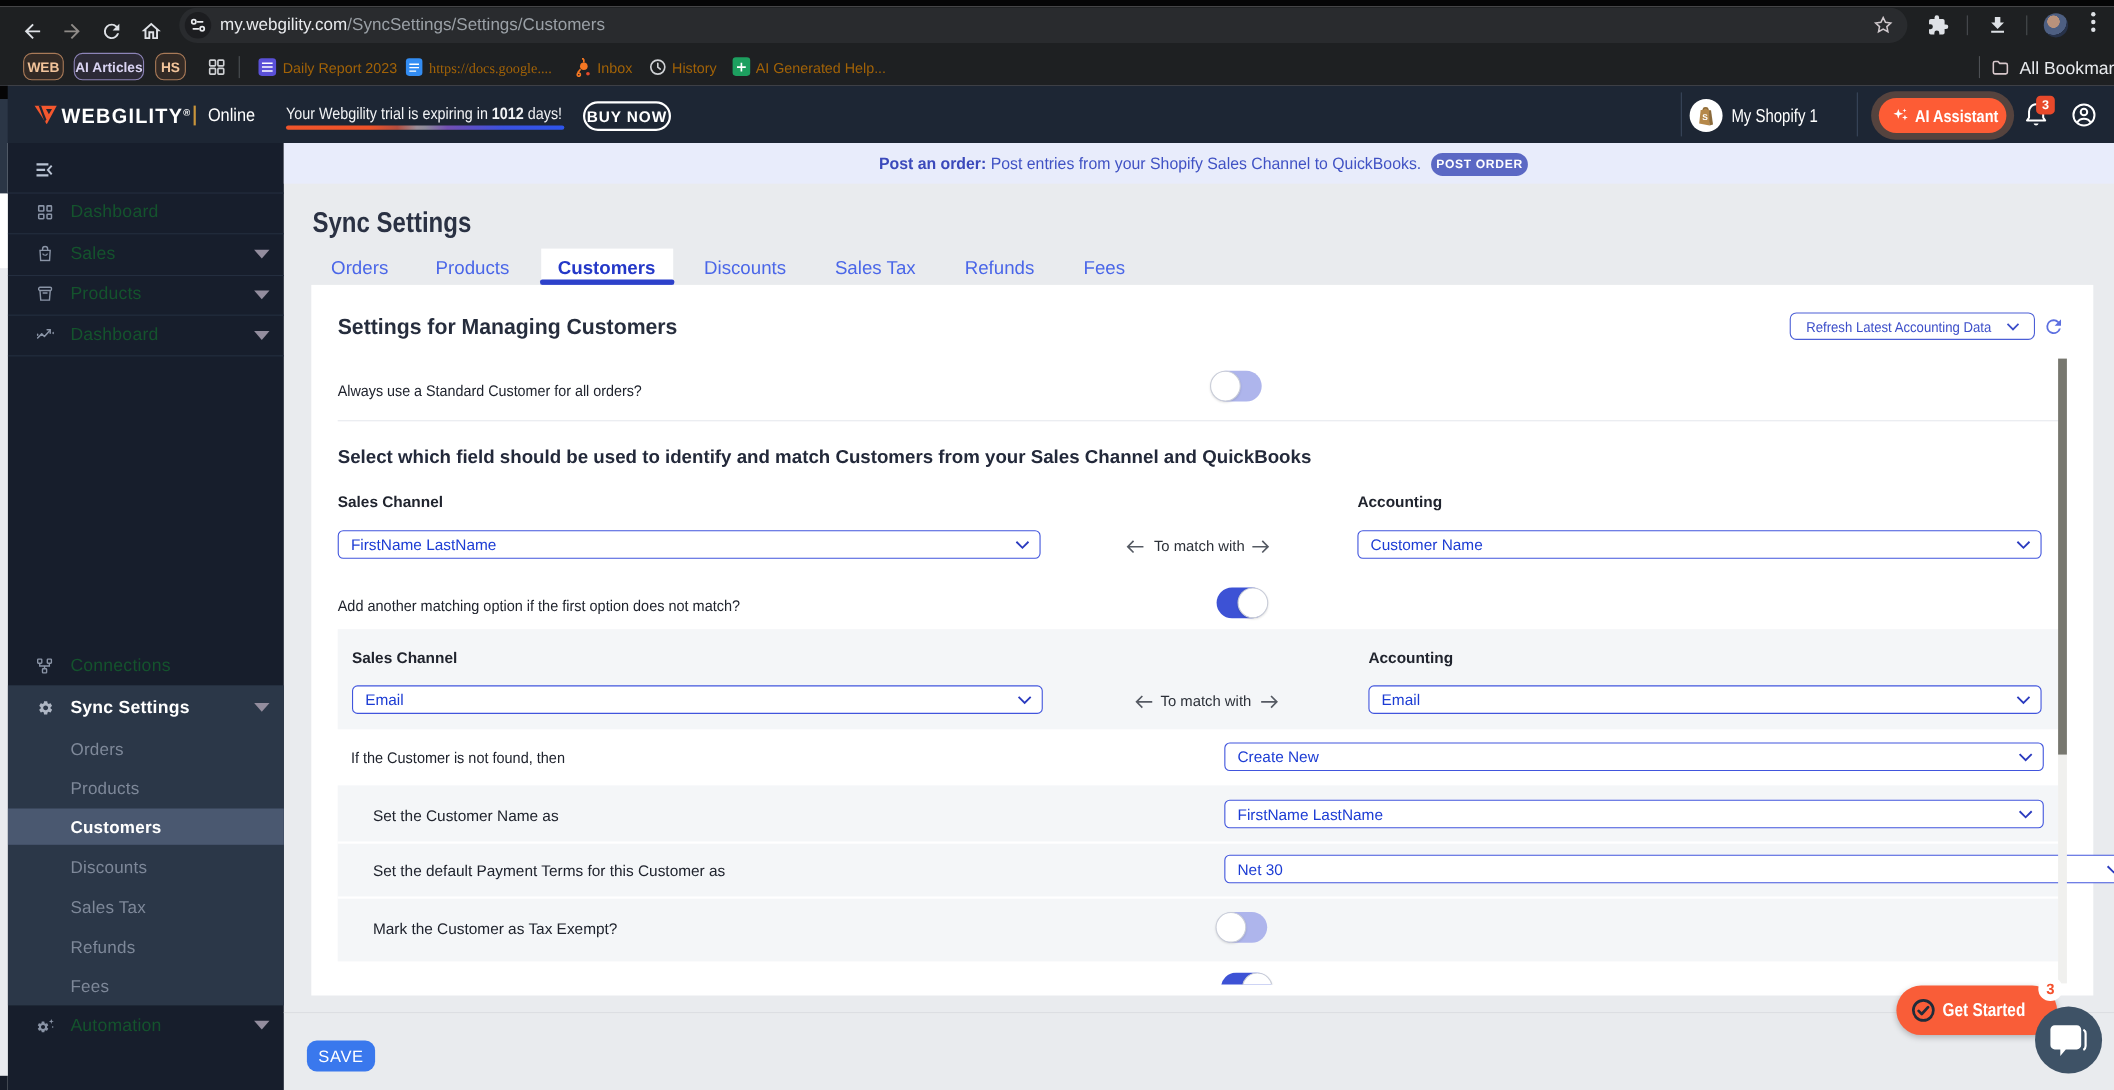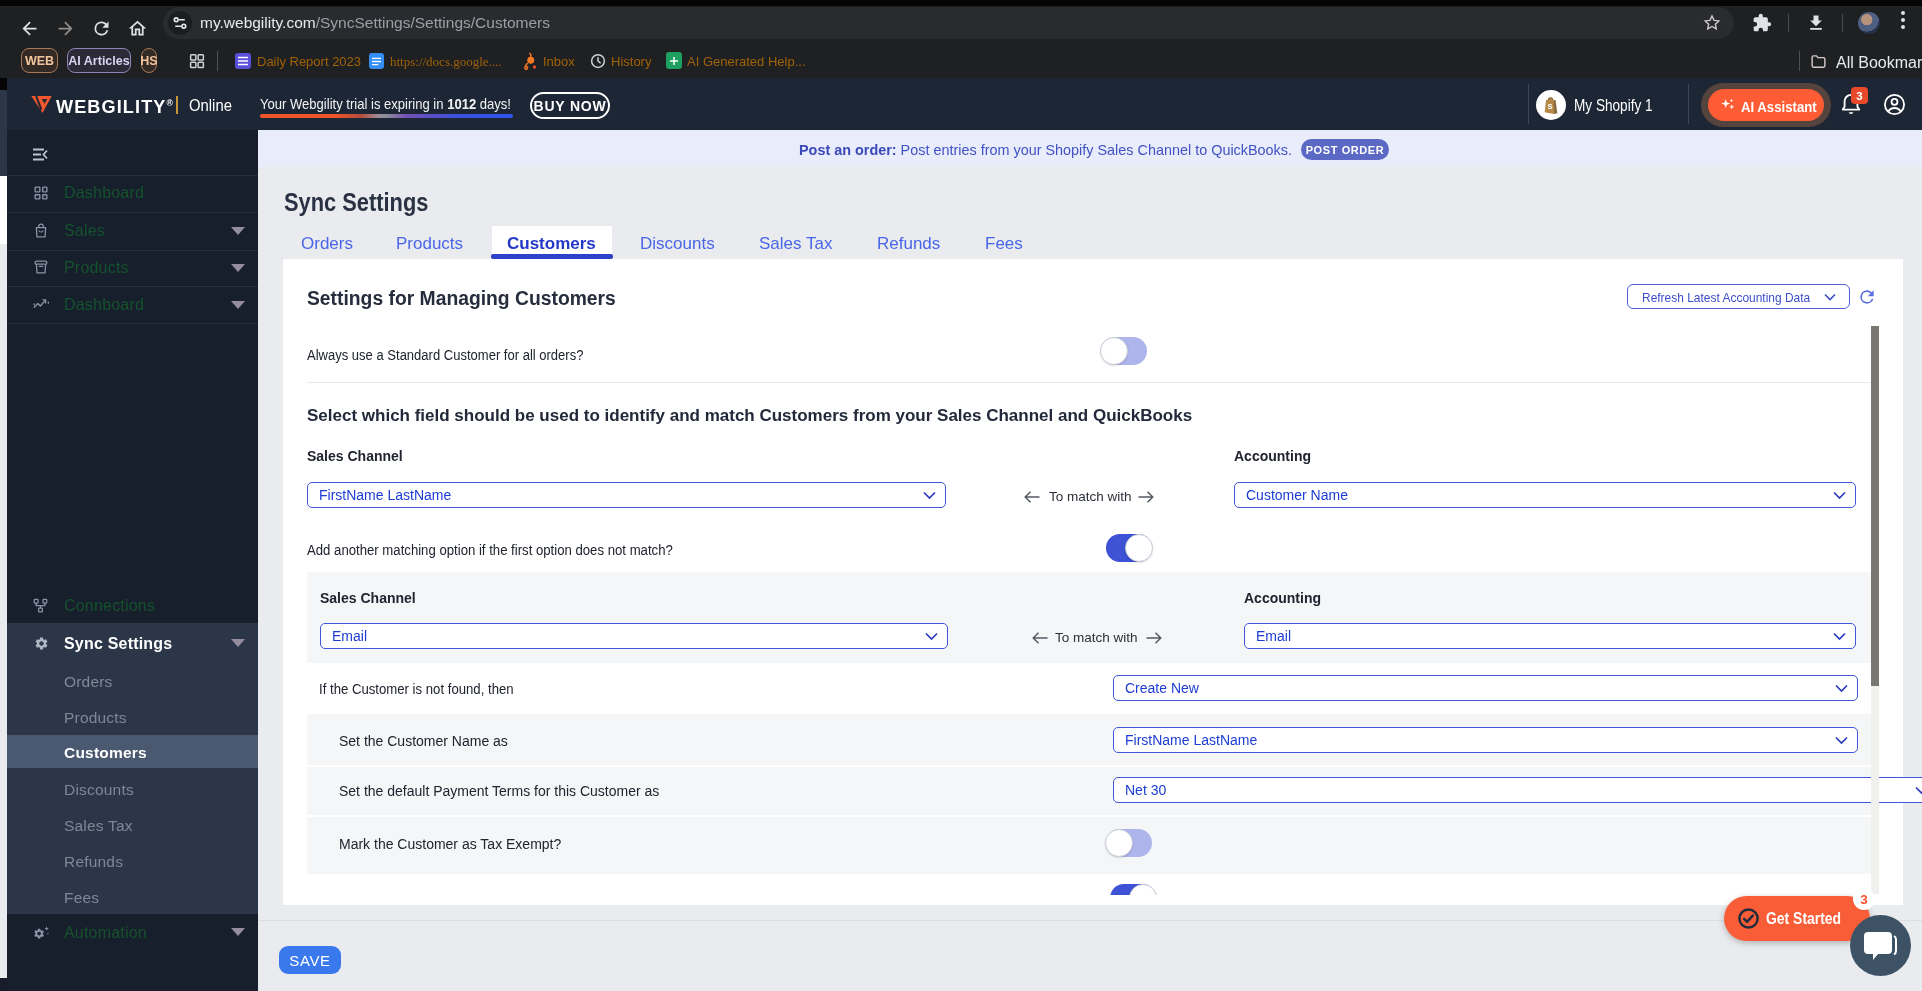--- a/index.html
+++ b/index.html
@@ -76,21 +76,21 @@
 <svg class="abs" style="left:1806px;top:13px;" width="20" height="20" viewBox="0 0 24 24" fill="#dee1e6">
     <path d="M5 20h14v-2H5v2zM19 9h-4V3H9v6H5l7 7 7-7z"></path>
   </svg>
 <div class="abs" style="left:1842px;top:14px;width:1px;height:18px;background:#494c50;"></div>
 <div class="abs" style="left:1858px;top:12px;width:22px;height:22px;border-radius:50%;background:radial-gradient(circle at 40% 35%, #b9927c 0 28%, #4e5f82 30% 60%, #27324a 62% 100%);"></div>
 <div class="abs" style="left:1901px;top:11px;width:4px;height:4px;border-radius:50%;background:#dee1e6;box-shadow:0 7px 0 #dee1e6,0 14px 0 #dee1e6;"></div>
 
 
 <div class="chip" style="left:21px;width:37px;color:#f2c49b;border:1px solid #a97a58;background:#332a25;">WEB</div>
 <div class="chip" style="left:67px;width:64px;color:#d9d3f2;border:1px solid #8d84b8;background:#2c2a36;">AI Articles</div>
-<div class="chip" style="left:141px;width:16px;color:#f2c49b;border:1px solid #a97a58;background:#332a25;">HS</div>
+<div class="chip" style="left:141px;width:28px;color:#f2c49b;border:1px solid #a97a58;background:#332a25;">HS</div>
 <svg class="abs" style="left:188px;top:52px;" width="18" height="18" viewBox="0 0 24 24" fill="none" stroke="#cfd1d4" stroke-width="2">
     <rect x="3.5" y="3.5" width="7" height="7" rx="1"></rect>
     <rect x="13.5" y="3.5" width="7" height="7" rx="1"></rect>
     <rect x="3.5" y="13.5" width="7" height="7" rx="1"></rect>
     <rect x="13.5" y="13.5" width="7" height="7" rx="1"></rect>
   </svg>
 <div class="abs" style="left:217px;top:51px;width:1px;height:20px;background:#4d5054;"></div>
 <div class="abs" style="left:235px;top:53px;width:16px;height:16px;border-radius:3px;background:#5a50d8;"></div>
 <svg class="abs" style="left:238px;top:56px;" width="10" height="10" viewBox="0 0 10 10" stroke="#fff" stroke-width="1.4">
     <path d="M0 1.5h10M0 5h10M0 8.5h10"></path>

